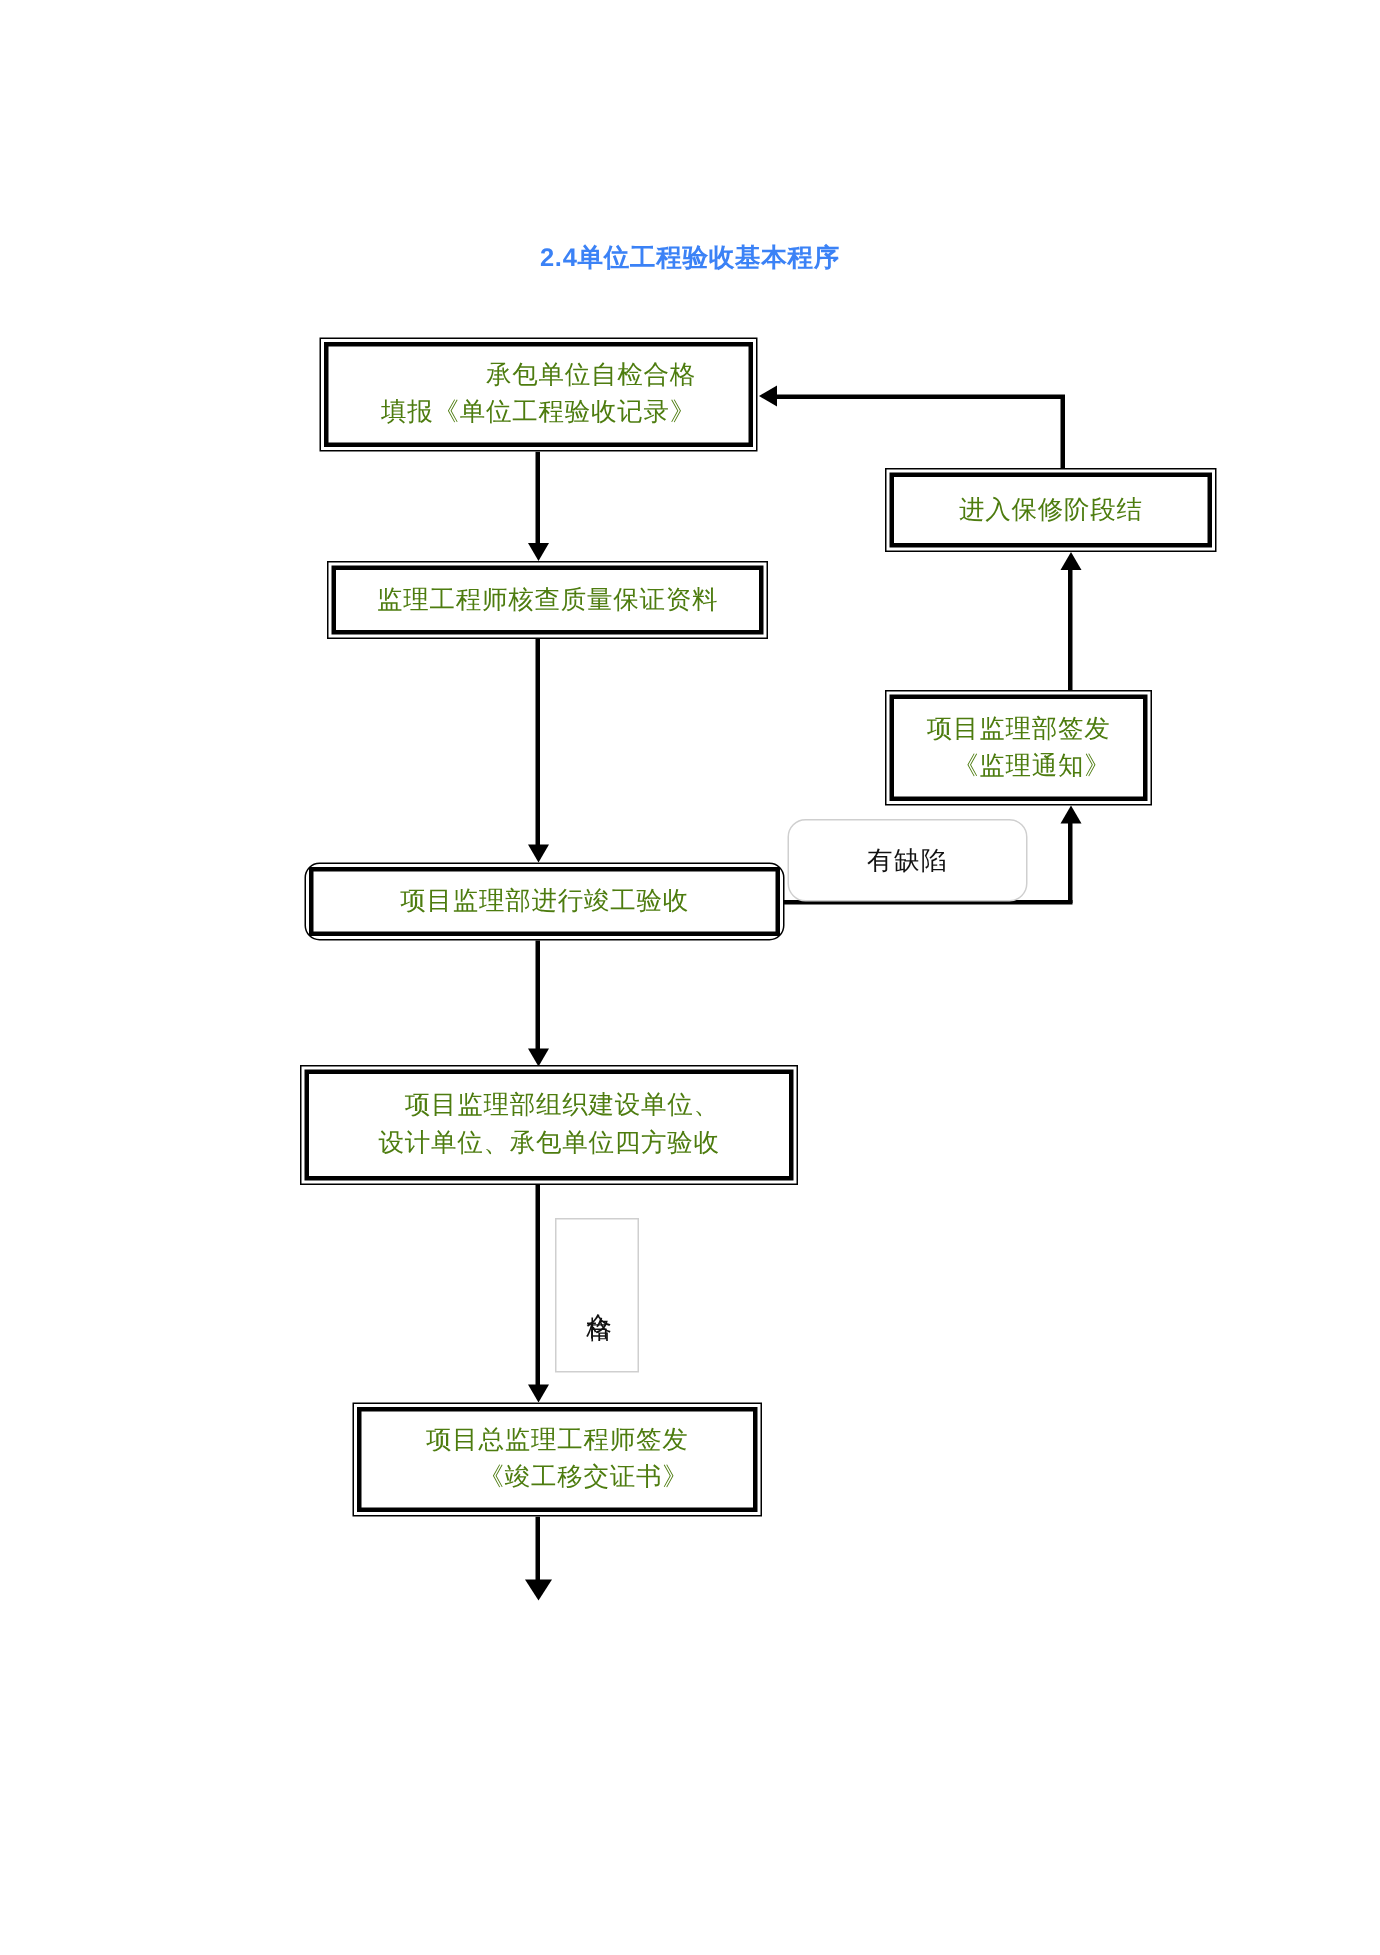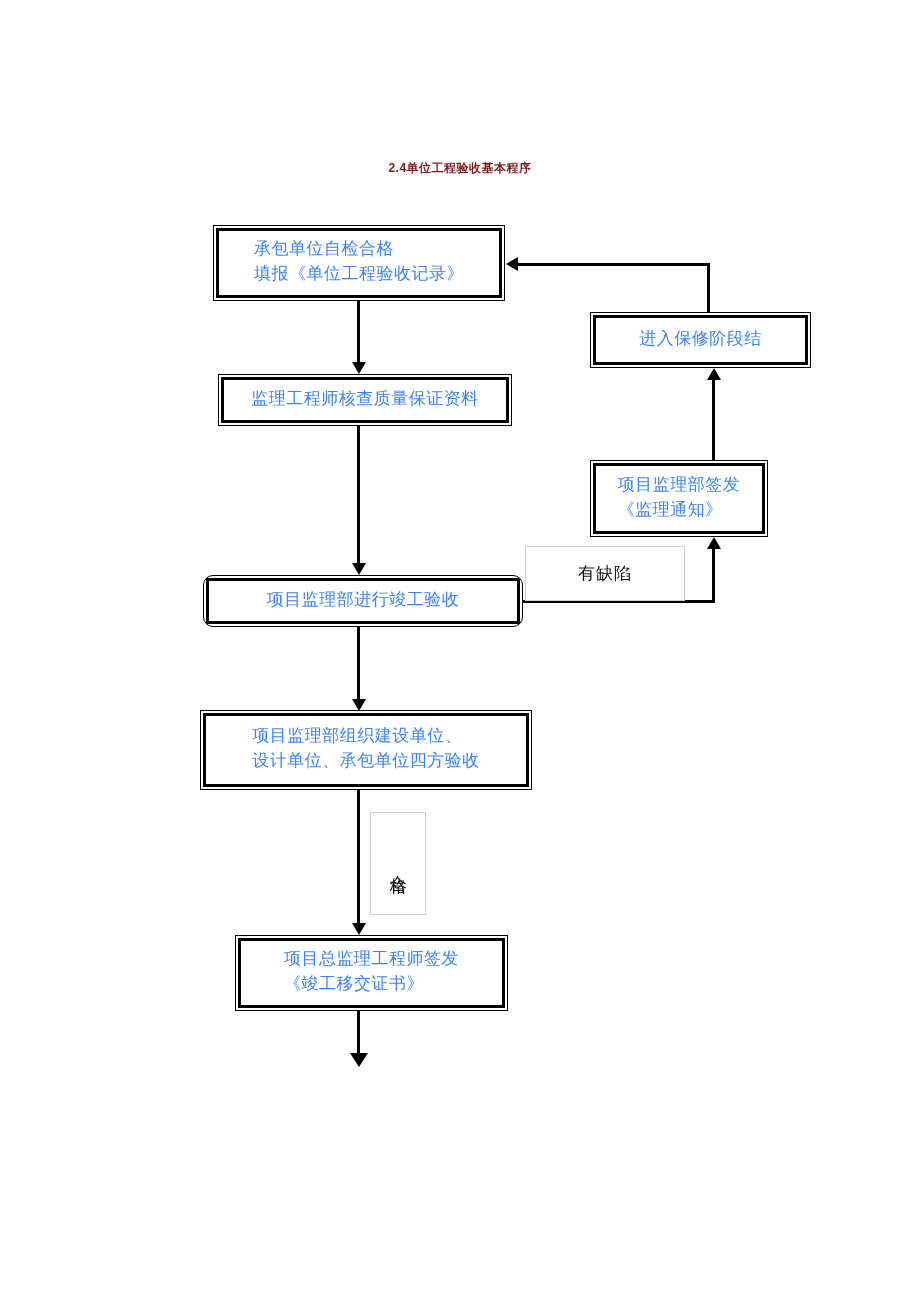--- a/index.html
+++ b/index.html
@@ -22,23 +22,23 @@
 
   
   .doc-title {
     position: absolute;
     left: 0;
     top: 160px;
     width: 920px;
     text-align: center;
     font-family: "Liberation Sans", sans-serif;
     font-weight: bold;
-    font-size: 12px;
+    font-size: 17px;
     letter-spacing: 0.5px;
-    color: #7f1d1d;
+    color: #3b82f6;
     white-space: nowrap;
   }
 
   
   .node {
     position: absolute;
     box-sizing: border-box;
     background: #ffffff;
     border: 1px solid #000000;
     padding: 2px;
@@ -50,25 +50,25 @@
     box-sizing: border-box;
     width: 100%;
     height: 100%;
     border: 3px solid #000000;
     background: #ffffff;
     display: flex;
     align-items: center;
     justify-content: center;
   }
   .node .label {
-    font-family: Liberation Mono, monospace;
+    font-family: Liberation Serif, serif;
     font-size: 17px;
     line-height: 1.45;
-    color: #3b82f6;
-    text-align: left;
+    color: #4d7c0f;
+    text-align: right;
     white-space: pre-line;
     letter-spacing: 0.5px;
     padding: 0 6px;
   }
   
   .node.terminal {
     border: none;
     padding: 0;
   }
   .node.terminal > .inner {
@@ -208,21 +208,21 @@
   </div>
 
   <div class="node" style="left:200px; top:710px; width:332px; height:80px;">
     <div class="inner">
       <span class="label">项目监理部组织建设单位、
 设计单位、承包单位四方验收</span>
     </div>
   </div>
 
 
-  <div class="note" style="left:525px; top:546px; width:160px; height:55px;">
+  <div class="note" style="left:525px; top:546px; width:160px; height:55px;border-radius:12px;">
     <span class="label">有缺陷</span>
   </div>
 
   <div class="note vertical" style="left:370px; top:812px; width:56px; height:103px;">
     <span class="label">合格</span>
   </div>
 
 </div>
 
 </body></html>

